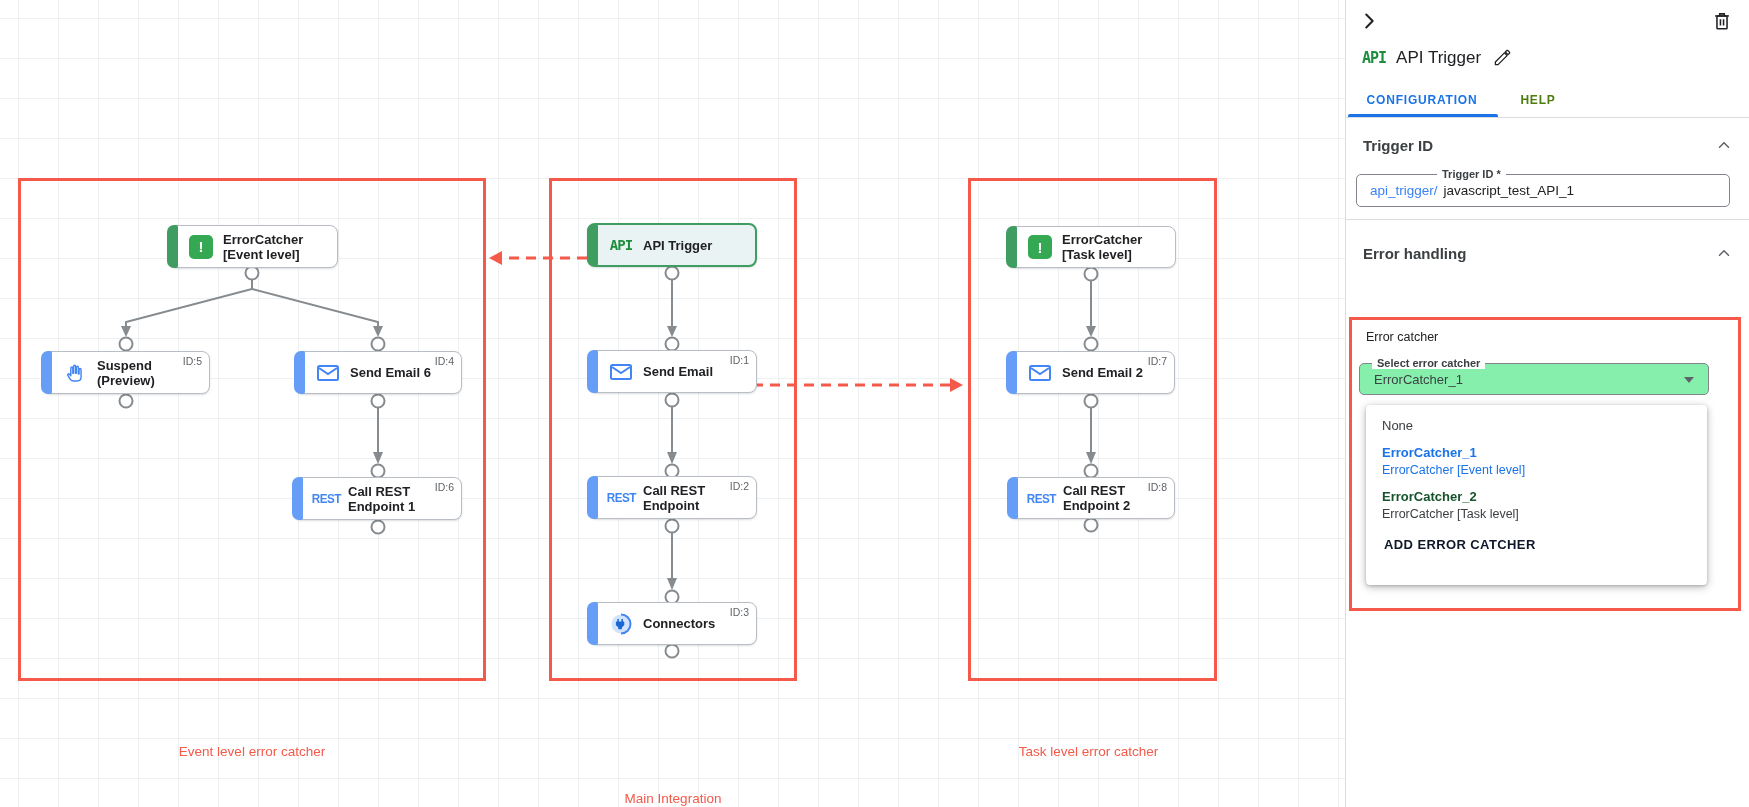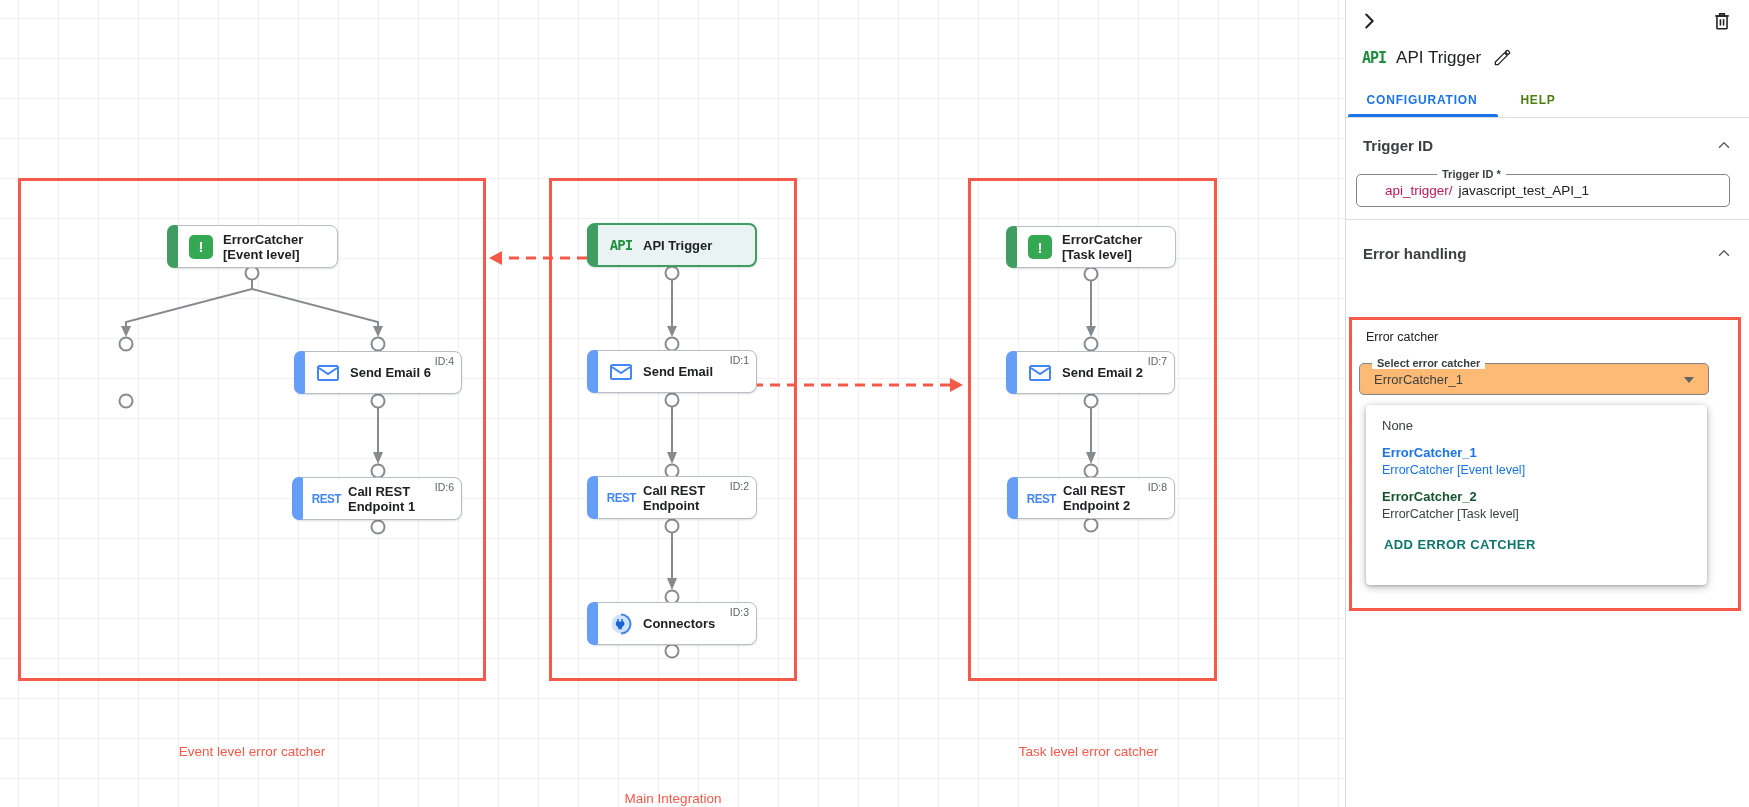--- a/index.html
+++ b/index.html
@@ -56,42 +56,42 @@
   .tab.inactive { color:#4d7c0f; width:80px; }
   .tab-underline { position:absolute; left:2px; bottom:0; width:150px; height:3px; background:#1a73e8; border-radius:2px 2px 0 0; }
 
   .section-header { display:flex; align-items:center; justify-content:space-between; padding:0 16px 0 17px; height:30px; margin-top:12px; }
   .section-title { font-size:15px; font-weight:bold; color:#3c4043; }
   .section-divider { border-bottom:1px solid #dadce0; margin-top:12px; }
 
   .field { position:relative; margin:14px 10px 0 10px; width:374px; height:33px;
     border:1px solid #80868b; border-radius:5px; background:#fff; display:flex; align-items:center; }
   .field-label { position:absolute; top:-7px; left:80px; background:#fff; padding:0 5px; font-size:11px; color:#3c4043; font-weight:bold; }
-  .field .prefix { margin-left:28px; font-size:13.5px; color:#be185d;text-align:right; }
+  .field .prefix { margin-left:13px; font-size:13.5px; color:#3b82f6;text-align:right; }
   .field .value { margin-left:6px; font-size:13.5px; color:#202124; }
 
   .error-highlight { position:absolute; left:3px; top:317px; width:392px; height:294px; border:3px solid #f4594a; }
   .ec-label { position:absolute; left:14px; top:10px; font-size:12.5px; color:#202124; }
   .select-field { position:absolute; left:7px; top:43px; width:350px; height:32px;
-    border:1px solid #80868b; border-radius:5px; background:#fdba74; display:flex; align-items:center; cursor:pointer; }
+    border:1px solid #80868b; border-radius:5px; background:#86efac; display:flex; align-items:center; cursor:pointer; }
   .select-label { position:absolute; top:-7px; left:12px; background:#fff; padding:0 5px; font-size:11px; color:#3c4043; font-weight:bold; }
   .select-value { margin-left:14px; font-size:13px; color:#3c4043; }
   .select-caret { position:absolute; right:14px; top:13px; width:0; height:0;
     border-left:5px solid transparent; border-right:5px solid transparent; border-top:6px solid #5f6368; }
 
   .dropdown { position:absolute; left:14px; top:85px; width:341px; height:180px; background:#fff;
     border-radius:4px; box-shadow:0 2px 8px rgba(0,0,0,.28), 0 1px 3px rgba(0,0,0,.18); z-index:5; }
   .dd-item-none { padding:13px 0 0 16px; font-size:13px; color:#3c4043; cursor:pointer; }
   .dd-option { padding:12px 0 0 16px; cursor:pointer; }
   .dd-option .name { font-size:13px; font-weight:bold; }
   .dd-option .desc { font-size:12.5px; margin-top:3px; }
   .dd-option.selected .name, .dd-option.selected .desc { color:#1a73e8; }
   .dd-option.normal .name { color:#14532d; }
   .dd-option.normal .desc { color:#3c4043; }
-  .dd-add { margin:16px 0 0 18px; font-size:13px; font-weight:bold; letter-spacing:.4px; color:#0f766e; cursor:pointer; display:inline-block; }
+  .dd-add { margin:16px 0 0 18px; font-size:13px; font-weight:bold; letter-spacing:.4px; color:#0f172a; cursor:pointer; display:inline-block; }
 </style>
 </head>
 <body>
 
 <div id="root">
 
   <div class="canvas">
 
     <svg class="svg-layer" viewBox="0 0 1345 807" width="1345" height="807">
       <g stroke="#868b90" stroke-width="2" fill="none">
@@ -160,20 +160,30 @@
     <div class="group-label" style="left:964px; top:744px; width:249px;">Task level error catcher</div>
 
     <div class="node green" style="left:168px; top:225px; width:170px; height:43px;">
       <span class="bar"></span>
       <span class="icon">
           <span class="ec-icon">!</span>
         </span>
       <span class="label">ErrorCatcher [Event level]</span>
     </div>
 
+    <div class="node" style="left:42px; top:351px; width:168px; height:43px;">
+      <span class="bar"></span>
+      <span class="icon">
+        <svg width="22" height="22" viewBox="0 0 20 20">
+            <path d="M8.6 17.2c-1.9 0-2.7-1-3.5-2.4l-1.6-2.7c-.3-.5-.1-1 .4-1.2.4-.2.9-.1 1.2.3l1.1 1.3V5.3c0-.5.4-.9.9-.9s.9.4.9.9v4.9h.7V3.9c0-.5.4-.9.9-.9s.9.4.9.9v6.3h.7V4.7c0-.5.4-.9.9-.9s.9.4.9.9v6.2h.7V6.8c0-.5.4-.9.9-.9s.9.4.9.9v7.1c0 2-1.5 3.3-3.5 3.3z" fill="none" stroke="#4285f4" stroke-width="1.3" stroke-linejoin="round"></path>
+          </svg>
+      </span>
+      <span class="label">Suspend (Preview)</span>
+      <span class="idtag">ID:5</span>
+    </div>
 
     <div class="node" style="left:295px; top:351px; width:167px; height:43px;">
       <span class="bar"></span>
       <span class="icon">
         <svg width="24" height="20" viewBox="0 0 24 20">
             <rect x="2" y="3" width="20" height="14" rx="1.5" fill="#fff" stroke="#4285f4" stroke-width="2"></rect>
             <path d="M3 5 l9 6 9-6" fill="none" stroke="#4285f4" stroke-width="2"></path>
           </svg>
       </span>
       <span class="label">Send Email 6</span>

